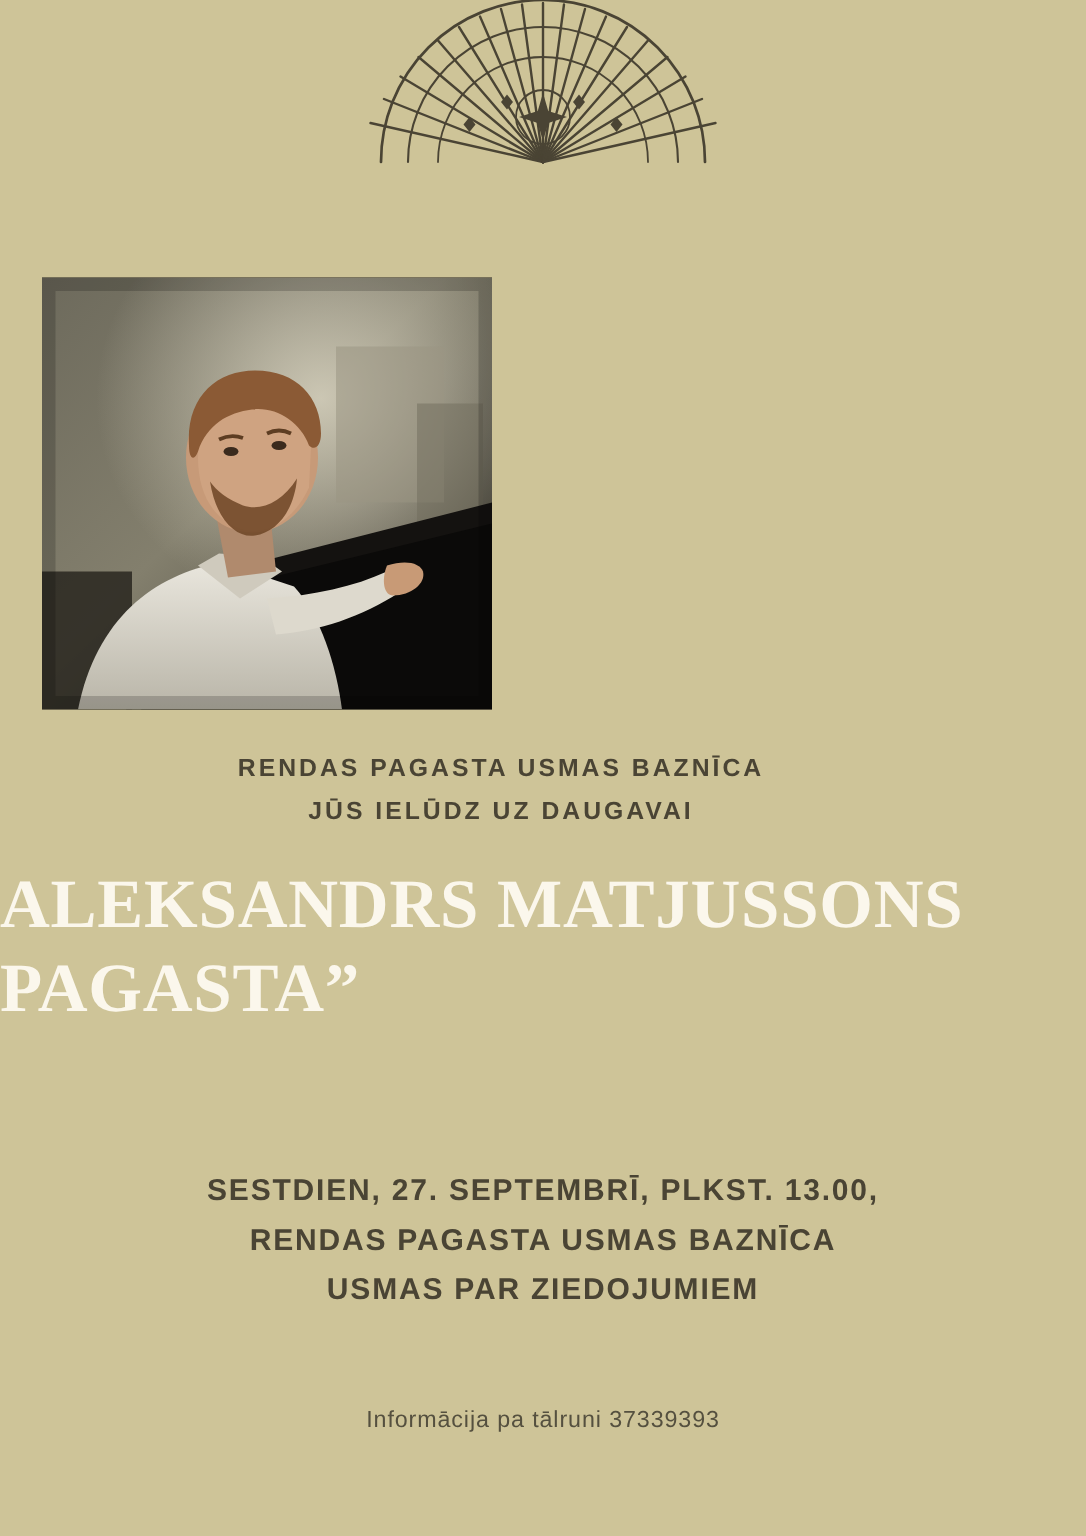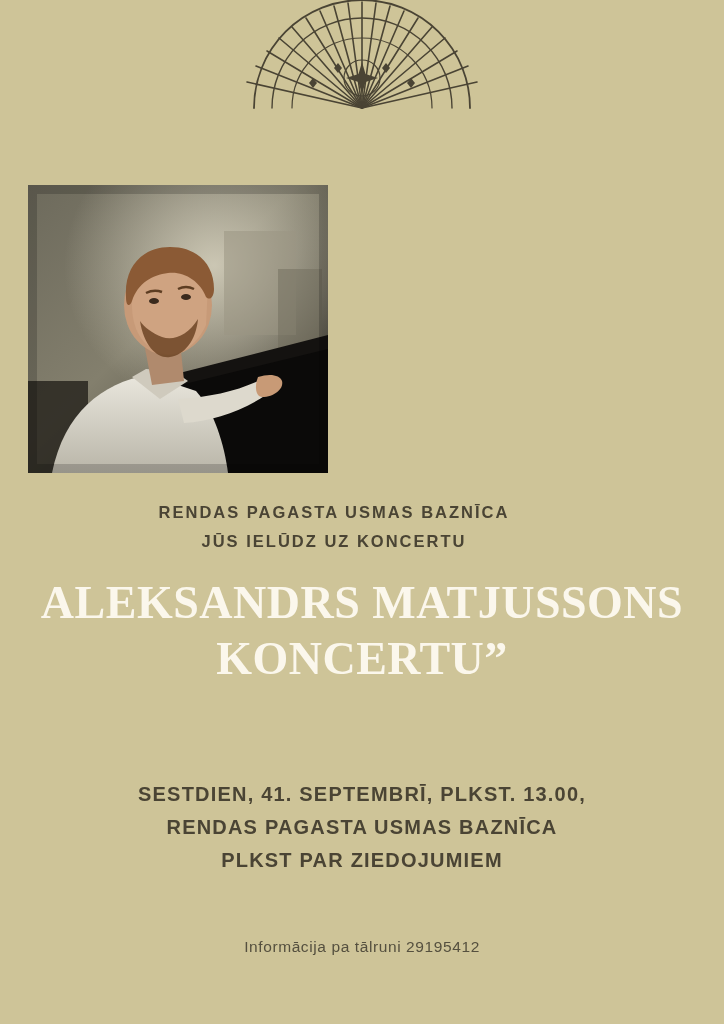--- a/index.html
+++ b/index.html
@@ -63,21 +63,20 @@
     line-height: 29px;
     font-weight: 700;
   }
   .intro div { white-space: nowrap; }
 
   .title {
     position: absolute;
     top: 575px;
     left: 0;
     width: 724px;
-    text-align: center;
     color: #fbf7ec;
     font-family: "Liberation Serif", serif;
     font-size: 46px;
     line-height: 56px;
     font-weight: 700;
     letter-spacing: 0.5px;
   }
 
   .details {
     position: absolute;
@@ -208,31 +207,31 @@
 
       <path d="M230 192 C242 188 252 190 254 196 C256 204 246 212 234 212 C228 212 226 202 230 192 Z" fill="#c89a76"></path>
 
       <rect width="300" height="288" fill="none"></rect>
       <path d="M0 0 H300 V288 H0 Z" fill="none" stroke="#000" stroke-opacity="0.18" stroke-width="18"></path>
     </svg>
   </div>
 
   <div class="intro">
     <div>RENDAS PAGASTA USMAS BAZNĪCA</div>
-    <div>JŪS IELŪDZ UZ KONCERTU</div>
+    <div>JŪS IELŪDZ UZ DAUGAVAI</div>
   </div>
 
   <div class="title">
     <div>ALEKSANDRS MATJUSSONS</div>
-    <div>KONCERTU”</div>
+    <div>PAGASTA”</div>
   </div>
 
   <div class="details">
-    <div>SESTDIEN, 41. SEPTEMBRĪ, PLKST. 13.00,</div>
+    <div>SESTDIEN, 27. SEPTEMBRĪ, PLKST. 13.00,</div>
     <div>RENDAS PAGASTA USMAS BAZNĪCA</div>
-    <div>PLKST PAR ZIEDOJUMIEM</div>
+    <div>USMAS PAR ZIEDOJUMIEM</div>
   </div>
 
   <div class="footer">
-    <div>Informācija pa tālruni 29195412</div>
+    <div>Informācija pa tālruni 37339393</div>
   </div>
 
 </div>
 
 </body></html>

